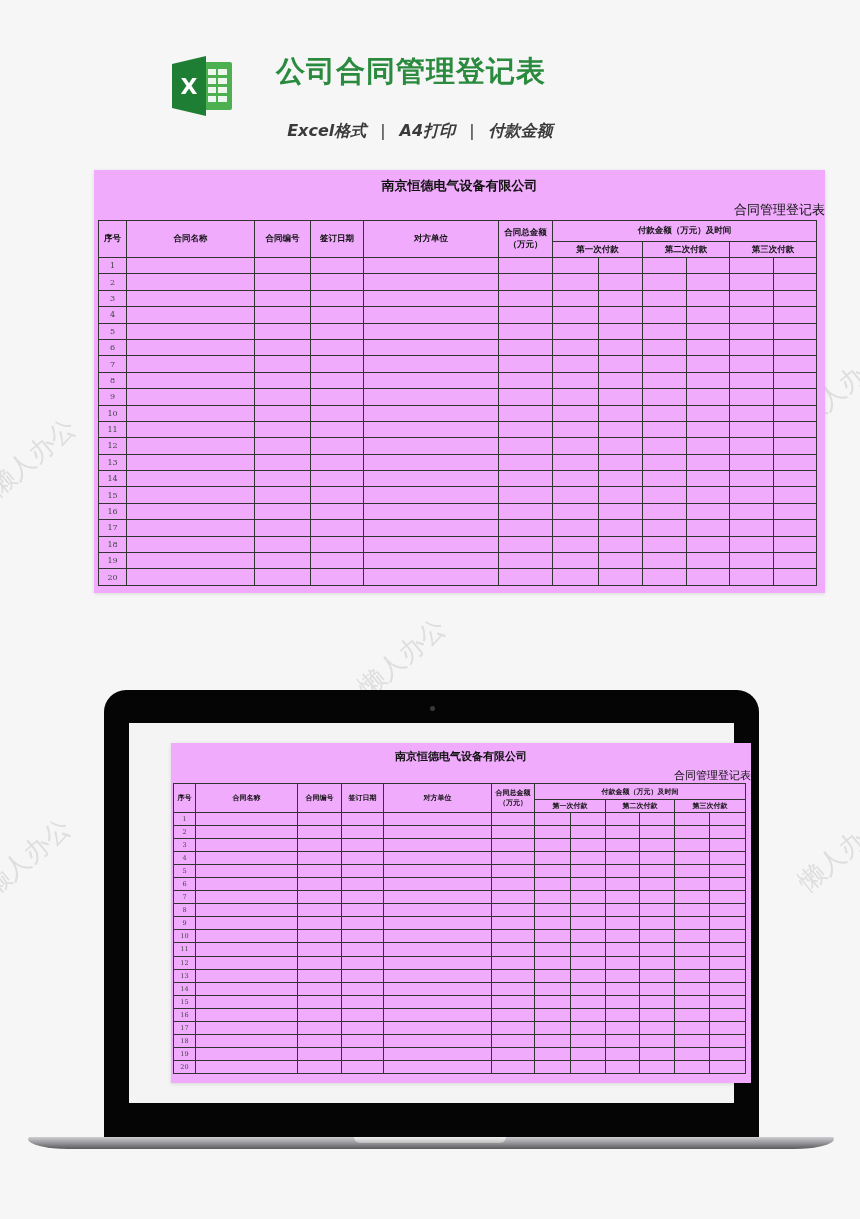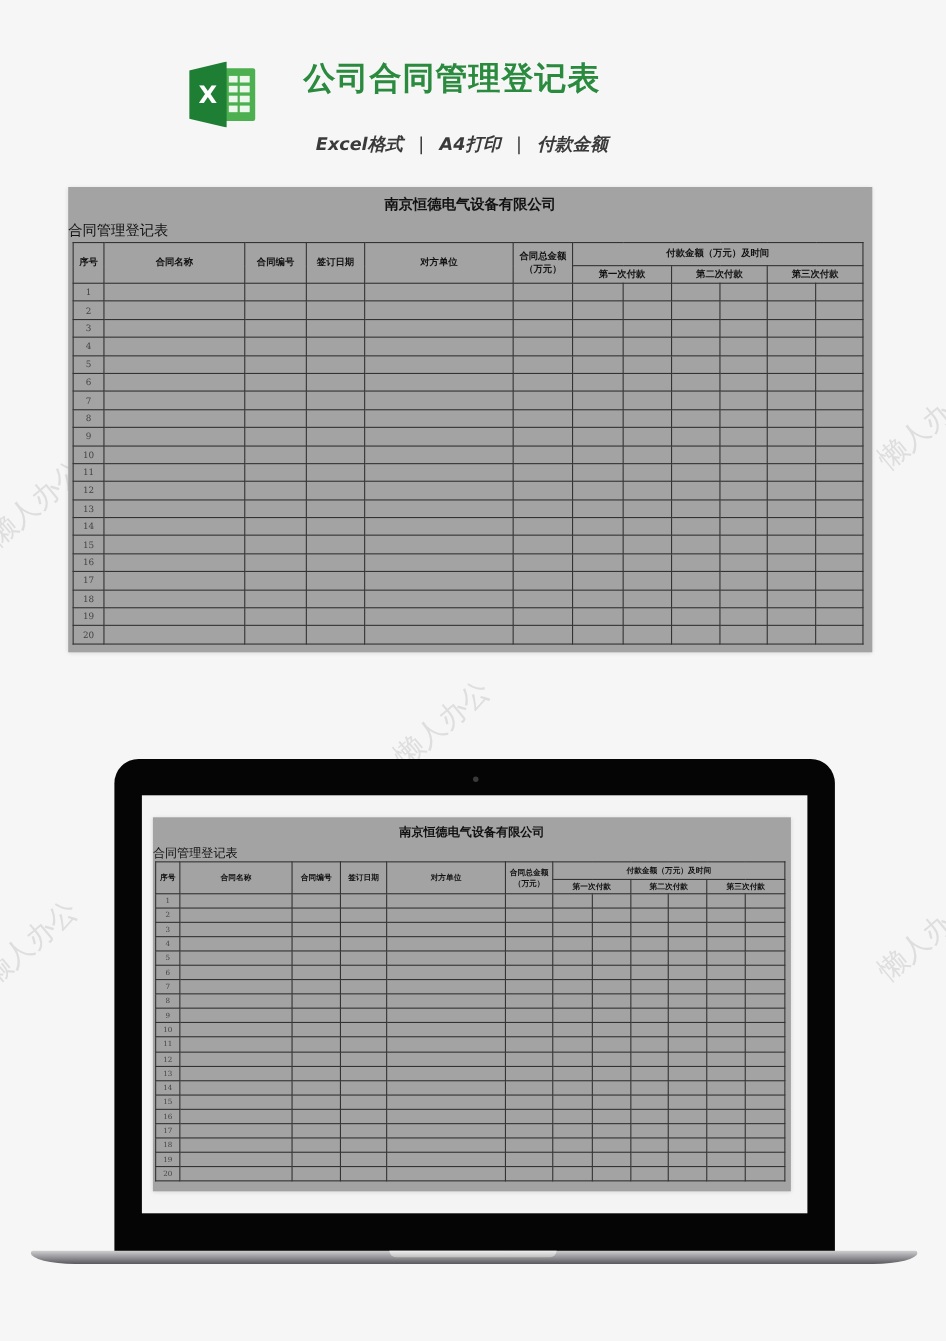--- a/index.html
+++ b/index.html
@@ -7,24 +7,24 @@
   body { position: relative; font-family: "DejaVu Serif", "Liberation Serif", serif; color: #222; }
 
   
   .brand-icon { position: absolute; left: 172px; top: 56px; width: 62px; height: 60px; }
   .page-title { position: absolute; left: 276px; top: 52px; font-family: "DejaVu Sans", "Liberation Sans", sans-serif; font-weight: bold; font-size: 29px; color: #2a8a3e; letter-spacing: 1px; }
   .subtitle { position: absolute; left: 276px; top: 102px; font-family: "DejaVu Sans", "Liberation Sans", sans-serif; font-weight: bold; font-size: 16px; color: #3a3a3a; white-space: pre; }
   .subtitle span { display: inline-block; font-style: italic; }
   .sep { margin: 0 14px; font-weight: normal; color: #333; }
 
   
-  .sheet { position: absolute; background: #a3a3a3; box-shadow: 0 1px 4px rgba(0,0,0,0.12); }
+  .sheet { position: absolute; background: #f0abfc; box-shadow: 0 1px 4px rgba(0,0,0,0.12); margin-left: 32px; }
   .sheet-1 { left: 62px; top: 170px; width: 731px; height: 423px; }
   .company { position: absolute; left: 0; right: 0; text-align: center; font-weight: bold; color: #111; }
-  .form-title { position: absolute; left: 0; right: 0; text-align: left; color: #111; }
+  .form-title { position: absolute; left: 0; right: 0; text-align: right; color: #111; }
 
   table.grid { position: absolute; border-collapse: collapse; table-layout: fixed; }
   table.grid th, table.grid td { border: 1px solid #333; text-align: center; vertical-align: middle; padding: 0; overflow: hidden; white-space: nowrap; }
   table.grid th { font-weight: bold; color: #111; }
   table.grid td.idx { color: #444; }
 
   .sheet-1 .company { top: 7px; font-size: 13px; }
   .sheet-1 .form-title { top: 31px; font-size: 13px; }
   .sheet-1 table.grid { left: 4px; top: 50px; width: 718px; }
   .sheet-1 table.grid th { font-size: 8.5px; }

